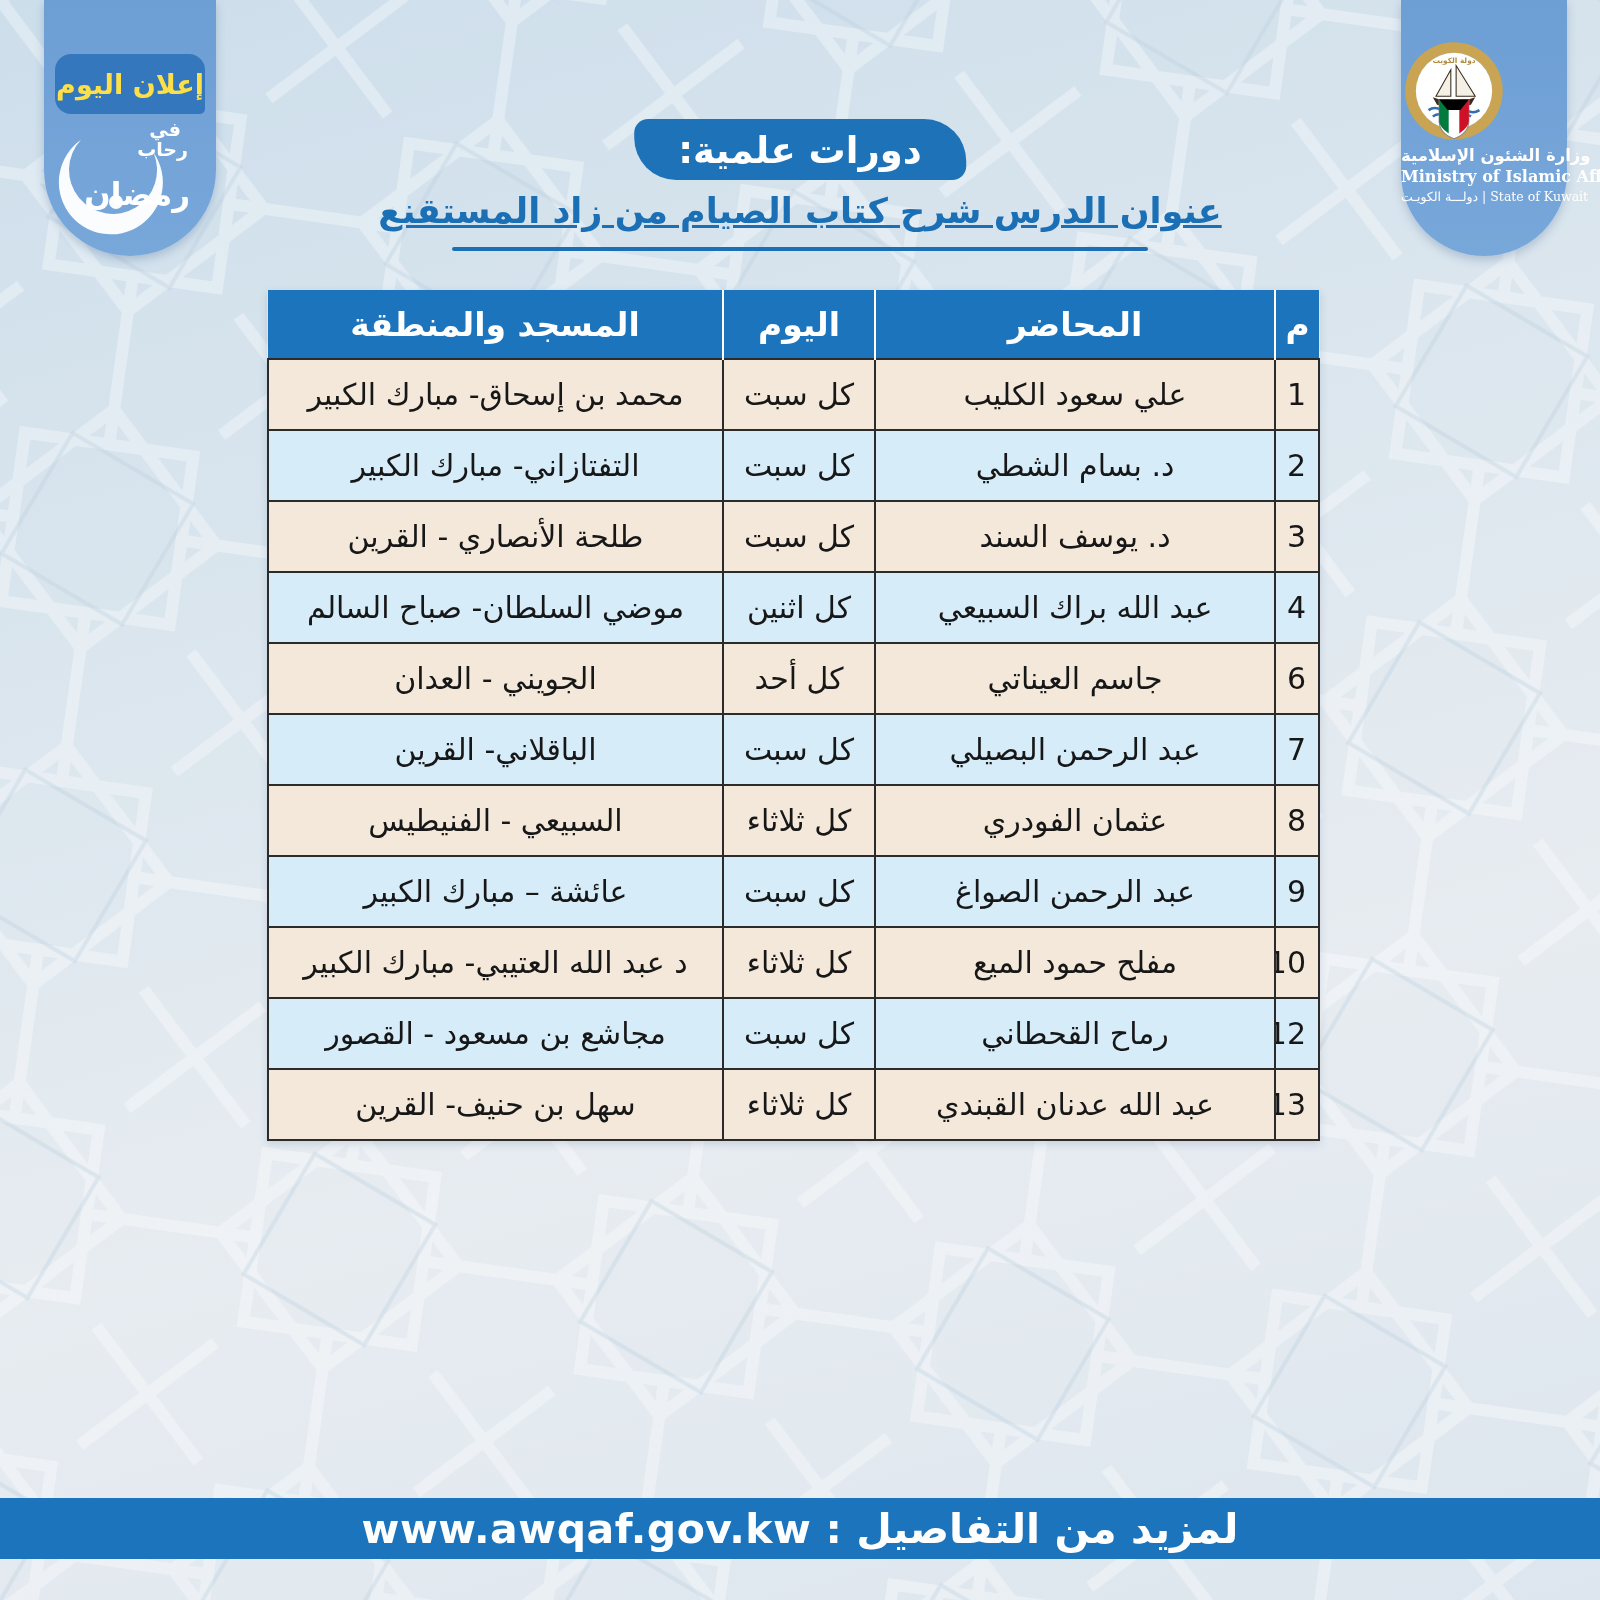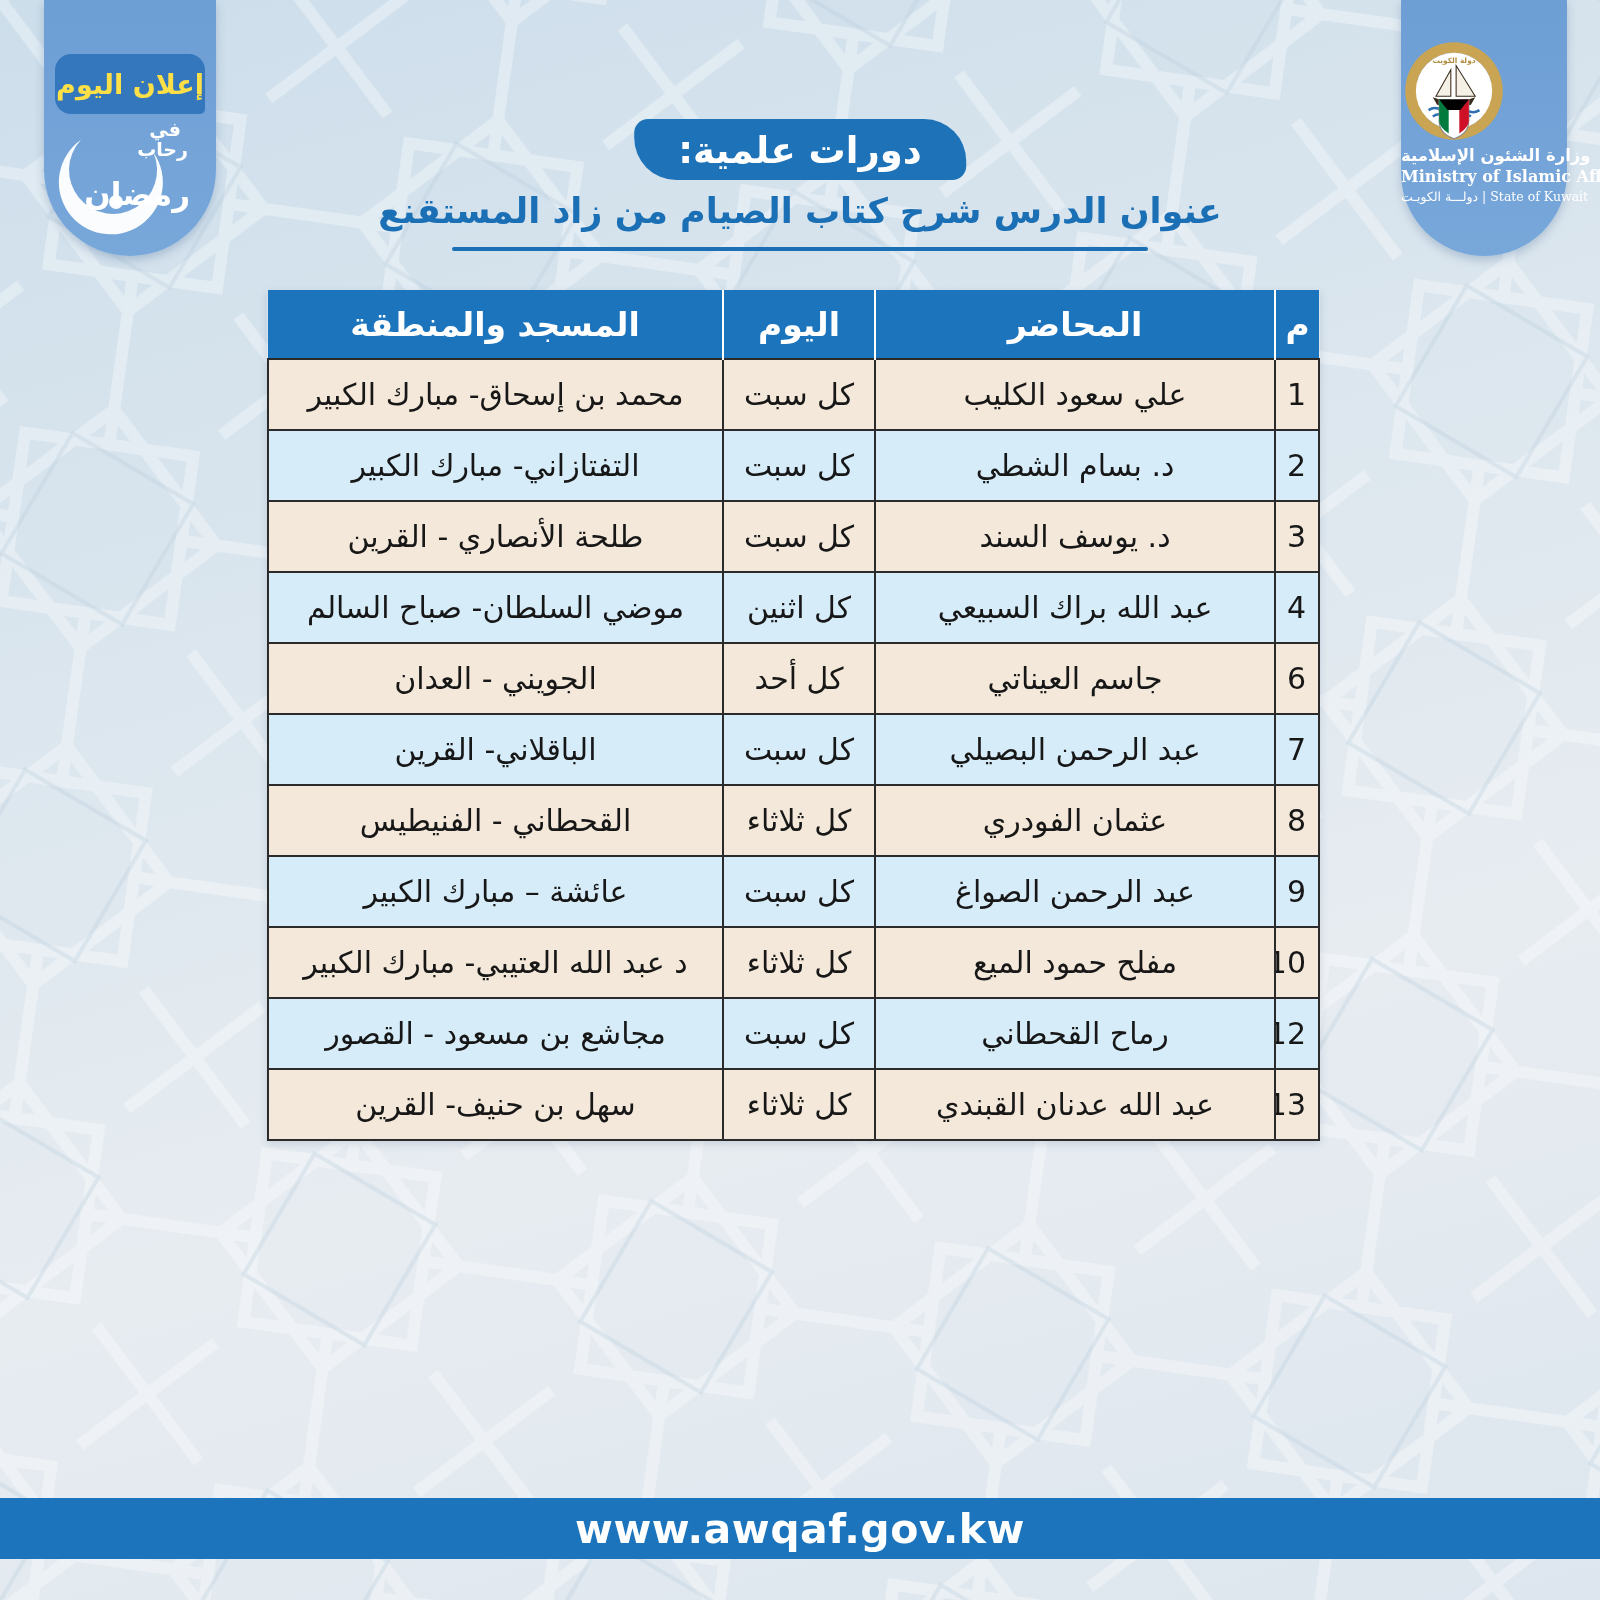--- a/index.html
+++ b/index.html
@@ -53,21 +53,21 @@
   .title-badge{
     position:absolute;top:119px;left:50%;transform:translateX(-50%);
     background:#1d72b8;color:#fff;
     font-size:37px;font-weight:bold;
     padding:10px 44px 8px 44px;
     border-radius:14px 42px 14px 42px;
     white-space:nowrap;
   }
   .subtitle{
     position:absolute;top:191px;left:0;width:100%;
-    text-align:center;color:#1b6fb5;font-size:35px;font-weight:bold;white-space:nowrap;
+    text-align:center;color:#1b6fb5;font-size:35px;font-weight:bold;white-space:nowrap;text-decoration:underline;
   }
   .subtitle-underline{
     position:absolute;top:247px;left:50%;transform:translateX(-50%);
     width:696px;height:4px;background:#1b6fb5;border-radius:2px;
   }
 
   
   table.schedule{
     position:absolute;top:290px;left:267px;width:1051px;
     border-collapse:collapse;table-layout:fixed;direction:rtl;
@@ -218,21 +218,21 @@
       <tr>
         <td>7</td>
         <td>عبد الرحمن البصيلي</td>
         <td>كل سبت</td>
         <td>الباقلاني- القرين</td>
       </tr>
       <tr>
         <td>8</td>
         <td>عثمان الفودري</td>
         <td>كل ثلاثاء</td>
-        <td>القحطاني - الفنيطيس</td>
+        <td>السبيعي - الفنيطيس</td>
       </tr>
       <tr>
         <td>9</td>
         <td>عبد الرحمن الصواغ</td>
         <td>كل سبت</td>
         <td>عائشة – مبارك الكبير</td>
       </tr>
       <tr>
         <td>10</td>
         <td>مفلح حمود الميع</td>
@@ -248,16 +248,17 @@
       <tr>
         <td>13</td>
         <td>عبد الله عدنان القبندي</td>
         <td>كل ثلاثاء</td>
         <td>سهل بن حنيف- القرين</td>
       </tr>
     </tbody>
   </table>
 
   <div class="footer-bar">
+    <span>لمزيد من التفاصيل :</span>
     <span class="footer-url">www.awqaf.gov.kw</span>
   </div>
 
 </div>
 
 </body></html>

